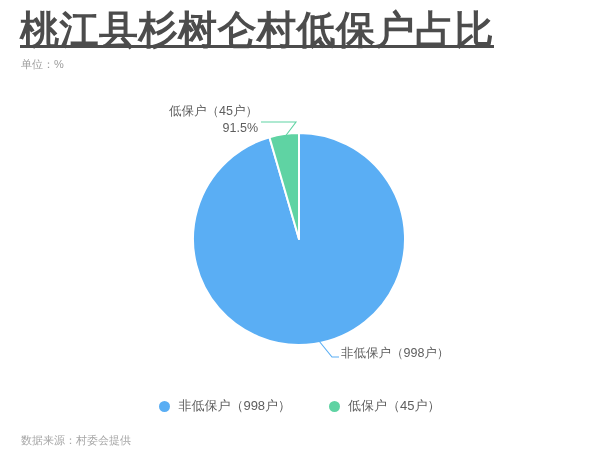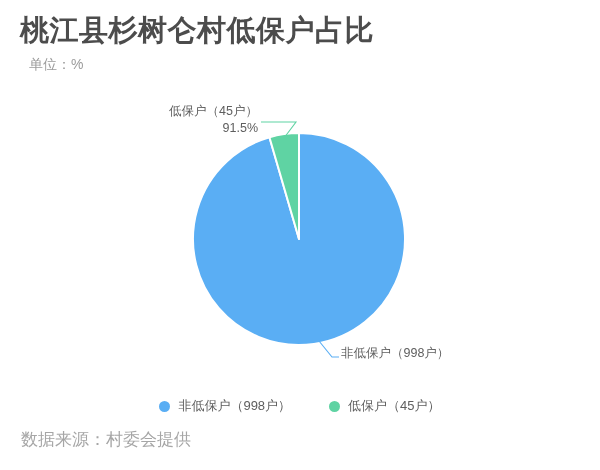--- a/index.html
+++ b/index.html
@@ -21,36 +21,36 @@
     inset: 0;
     width: 600px;
     height: 470px;
   }
 
   
   .chart-title {
     position: absolute;
     left: 20px;
     top: 12px;
-    font-size: 29px;
+    font-size: 39px;
     line-height: 36px;
     font-weight: bold;
     color: #4c4c4c;
     letter-spacing: 0.5px;
     white-space: nowrap;
+    text-decoration: underline;
   }
   .chart-subtitle {
     position: absolute;
     left: 21px;
     top: 56px;
-    font-size: 14px;
+    font-size: 11px;
     line-height: 16px;
     color: #9b9b9b;
     white-space: nowrap;
-    margin-left: 8px;
   }
 
   
   #plot-area {
     position: absolute;
     left: 0;
     top: 0;
     width: 600px;
     height: 470px;
   }
@@ -107,21 +107,21 @@
     height: 11px;
     border-radius: 50%;
     flex: 0 0 auto;
   }
 
   
   .chart-source {
     position: absolute;
     left: 21px;
     top: 432px;
-    font-size: 17px;
+    font-size: 11px;
     line-height: 16px;
     color: #a6a6a6;
     white-space: nowrap;
   }
 </style>
 </head>
 <body>
 
 <div id="chart-root">
 

